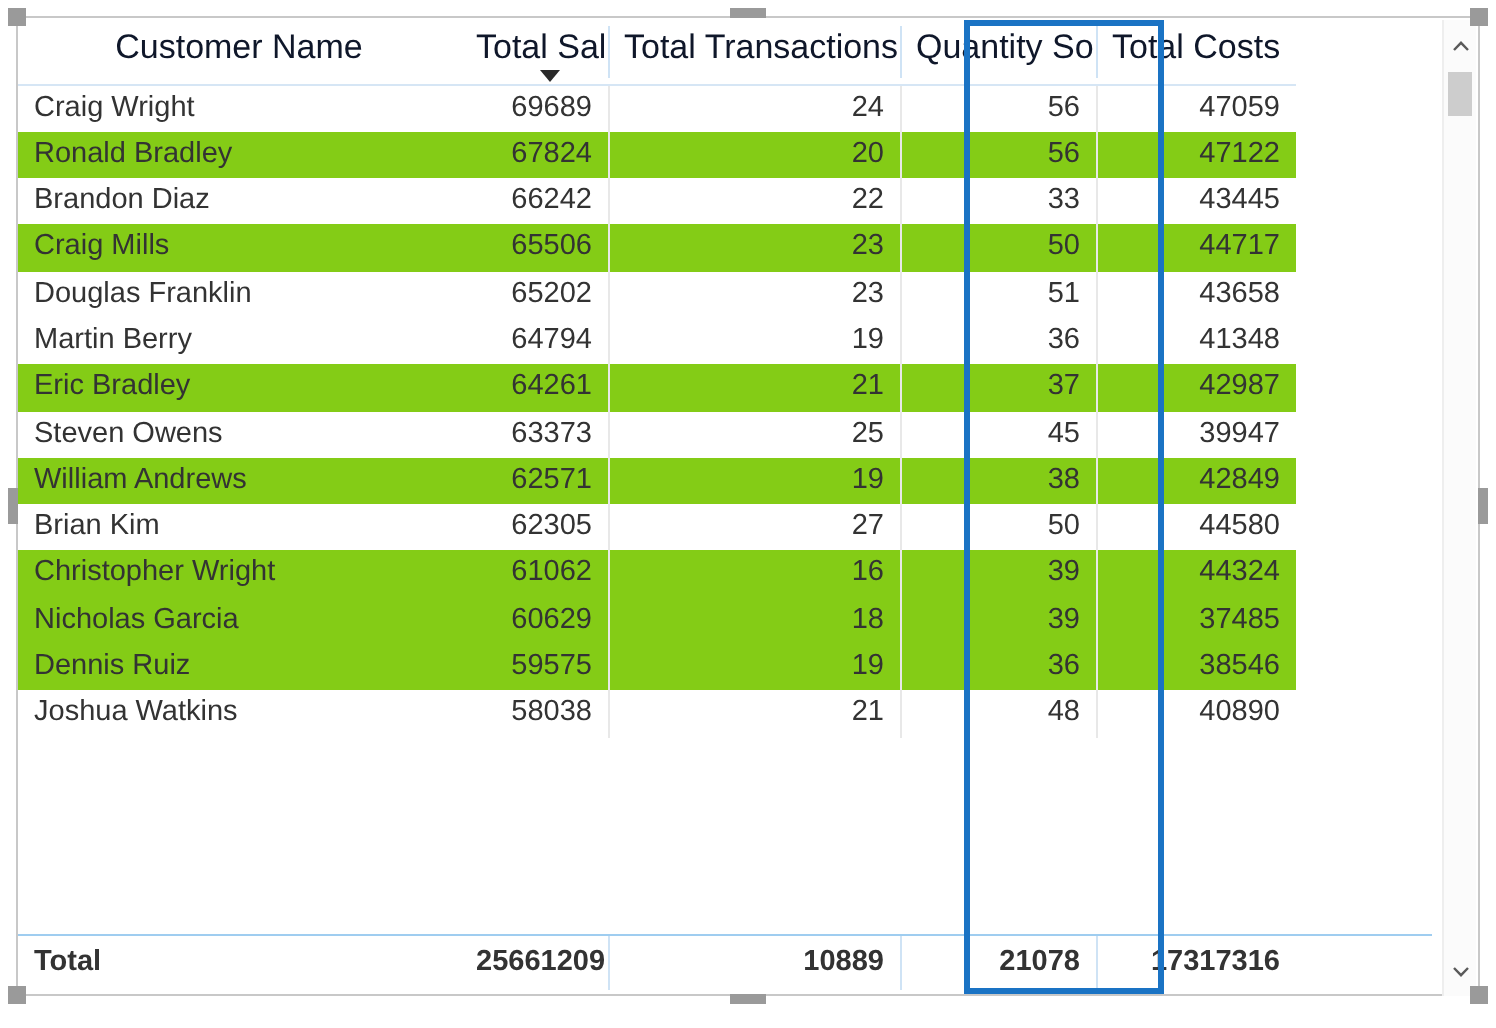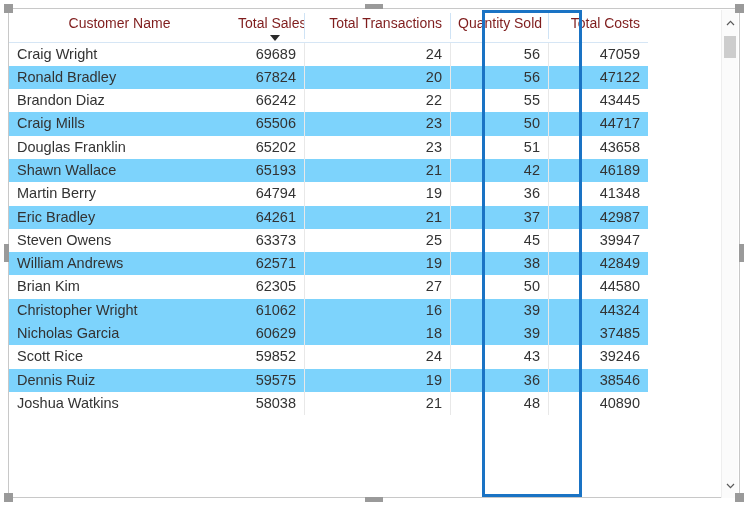--- a/index.html
+++ b/index.html
@@ -49,22 +49,22 @@
 
   table.matrix col.c-name  { width: 221px; }
   table.matrix col.c-sales { width: 74px;  }
   table.matrix col.c-tx    { width: 146px; }
   table.matrix col.c-qty   { width: 98px;  }
   table.matrix col.c-cost  { width: 100px; }
 
   
   thead th {
     font-weight: normal;
-    color: #7f1d1d;
-    font-size: 14px;
+    color: #0f172a;
+    font-size: 17px;
     height: 33px;
     padding: 0 8px 0 8px;
     vertical-align: top;
     background: #ffffff;
     border-bottom: 1px solid #d6e6f5;
     position: relative;
     box-sizing: border-box;
   }
   thead th .hd-label {
     display: block;
@@ -99,21 +99,21 @@
     padding: 0 8px;
     line-height: 23.3px;
     font-size: 14.5px;
     color: #333333;
     white-space: nowrap;
     overflow: hidden;
     box-sizing: border-box;
     position: relative;
   }
   tbody td.num { text-align: right; }
-  tbody tr.alt td { background: #7dd3fc; }
+  tbody tr.alt td { background: #84cc16; }
   tbody tr td.sep::before {
     content: "";
     position: absolute;
     left: 0;
     top: 0;
     bottom: 0;
     width: 1px;
     background: #e8e8e8;
   }
 
@@ -275,44 +275,37 @@
             <td class="">Ronald Bradley</td>
             <td class="num">67824</td>
             <td class="num sep">20</td>
             <td class="num sep">56</td>
             <td class="num sep">47122</td>
           </tr>
           <tr>
             <td class="">Brandon Diaz</td>
             <td class="num">66242</td>
             <td class="num sep">22</td>
-            <td class="num sep">55</td>
+            <td class="num sep">33</td>
             <td class="num sep">43445</td>
           </tr>
           <tr class="alt">
             <td class="">Craig Mills</td>
             <td class="num">65506</td>
             <td class="num sep">23</td>
             <td class="num sep">50</td>
             <td class="num sep">44717</td>
           </tr>
           <tr>
             <td class="">Douglas Franklin</td>
             <td class="num">65202</td>
             <td class="num sep">23</td>
             <td class="num sep">51</td>
             <td class="num sep">43658</td>
           </tr>
-          <tr class="alt">
-            <td class="">Shawn Wallace</td>
-            <td class="num">65193</td>
-            <td class="num sep">21</td>
-            <td class="num sep">42</td>
-            <td class="num sep">46189</td>
-          </tr>
           <tr>
             <td class="">Martin Berry</td>
             <td class="num">64794</td>
             <td class="num sep">19</td>
             <td class="num sep">36</td>
             <td class="num sep">41348</td>
           </tr>
           <tr class="alt">
             <td class="">Eric Bradley</td>
             <td class="num">64261</td>
@@ -348,45 +341,58 @@
             <td class="num sep">39</td>
             <td class="num sep">44324</td>
           </tr>
           <tr class="alt">
             <td class="">Nicholas Garcia</td>
             <td class="num">60629</td>
             <td class="num sep">18</td>
             <td class="num sep">39</td>
             <td class="num sep">37485</td>
           </tr>
-          <tr>
-            <td class="">Scott Rice</td>
-            <td class="num">59852</td>
-            <td class="num sep">24</td>
-            <td class="num sep">43</td>
-            <td class="num sep">39246</td>
-          </tr>
           <tr class="alt">
             <td class="">Dennis Ruiz</td>
             <td class="num">59575</td>
             <td class="num sep">19</td>
             <td class="num sep">36</td>
             <td class="num sep">38546</td>
           </tr>
           <tr>
             <td class="">Joshua Watkins</td>
             <td class="num">58038</td>
             <td class="num sep">21</td>
             <td class="num sep">48</td>
             <td class="num sep">40890</td>
           </tr>
         </tbody>
     </table>
   </div>
 
+  <div id="total-row">
+    <table>
+      <colgroup>
+        <col class="c-name" style="width:221px">
+          <col style="width:74px">
+          <col style="width:146px">
+          <col style="width:98px">
+          <col style="width:100px">
+      </colgroup>
+      <tbody>
+        <tr>
+          <td>Total</td>
+          <td class="num">25661209</td>
+          <td class="num sep">10889</td>
+          <td class="num sep">21078</td>
+          <td class="num sep">17317316</td>
+        </tr>
+      </tbody>
+    </table>
+  </div>
 
   <div id="column-highlight"></div>
 
   <div id="vscroll">
     <div class="arrow up">
       <svg width="9" height="6" viewBox="0 0 9 6" aria-hidden="true">
           <path d="M1 5 L4.5 1.4 L8 5" fill="none" stroke="#5a5a5a" stroke-width="1.2"></path>
         </svg>
     </div>
     <div class="thumb"></div>

